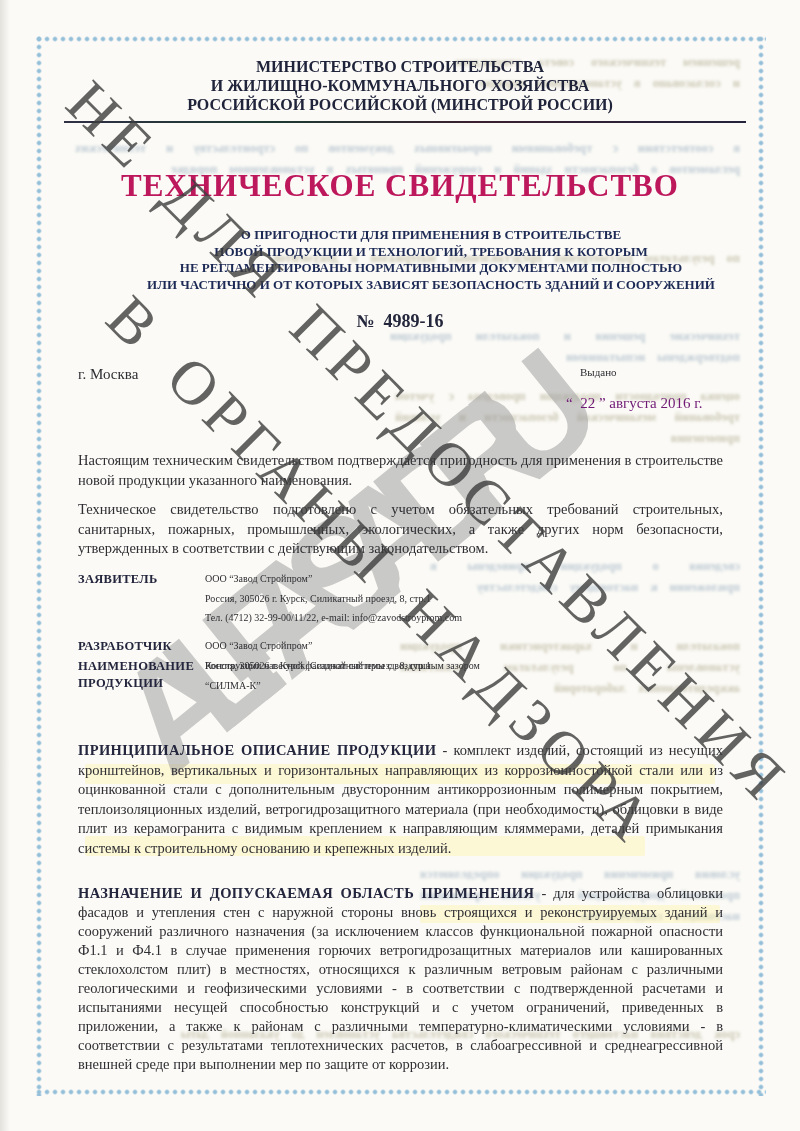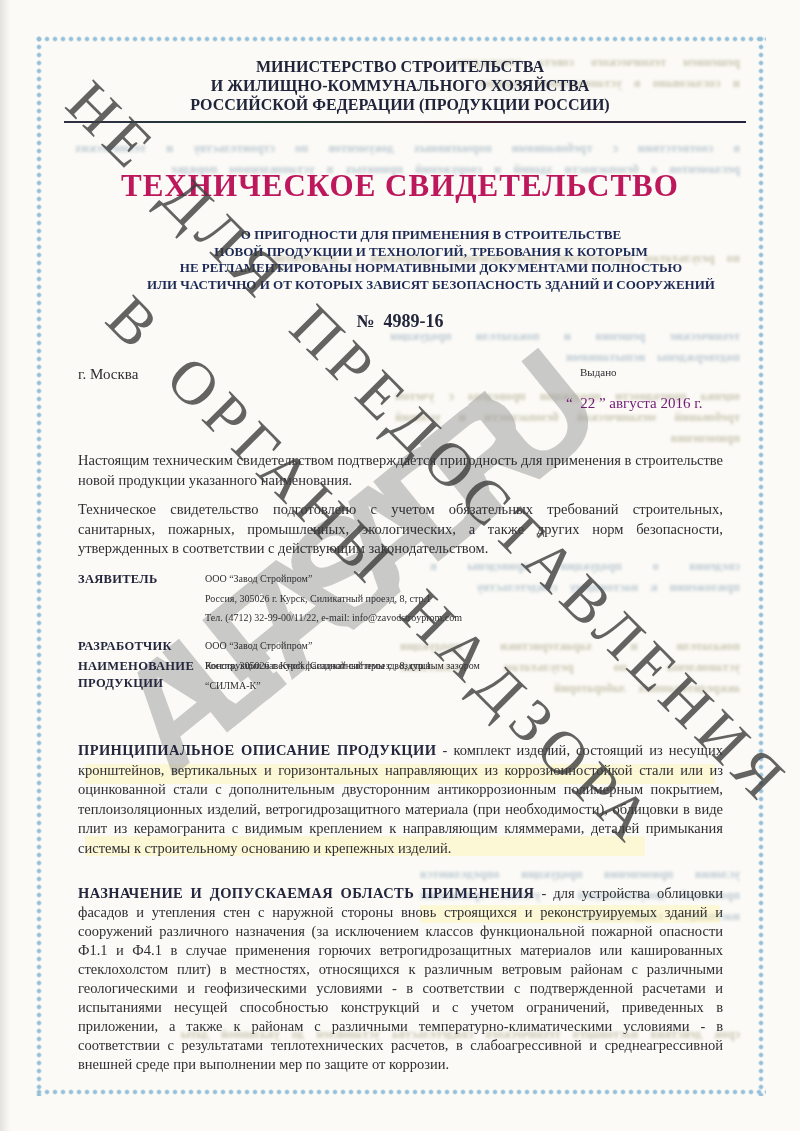--- a/index.html
+++ b/index.html
@@ -89,21 +89,21 @@
   <div class="bstrip b-top"></div>
   <div class="bstrip b-bottom"></div>
   <div class="bstrip b-left"></div>
   <div class="bstrip b-right"></div>
 
   <div class="wm-site">AL-FASAD.RU</div>
 
   <div class="txt center ministry">
     <div>МИНИСТЕРСТВО СТРОИТЕЛЬСТВА</div>
     <div>И ЖИЛИЩНО-КОММУНАЛЬНОГО ХОЗЯЙСТВА</div>
-    <div>РОССИЙСКОЙ ФЕДЕРАЦИИ (ПРОДУКЦИИ РОССИИ)</div>
+    <div>РОССИЙСКОЙ РОССИЙСКОЙ (МИНСТРОЙ РОССИИ)</div>
   </div>
 
   <div class="rule"></div>
 
 
   <div class="txt center doc-title">ТЕХНИЧЕСКОЕ СВИДЕТЕЛЬСТВО</div>
 
   <div class="txt center subtitle">
     <div>О ПРИГОДНОСТИ ДЛЯ ПРИМЕНЕНИЯ В СТРОИТЕЛЬСТВЕ</div>
     <div>НОВОЙ ПРОДУКЦИИ И ТЕХНОЛОГИЙ, ТРЕБОВАНИЯ К КОТОРЫМ</div>

